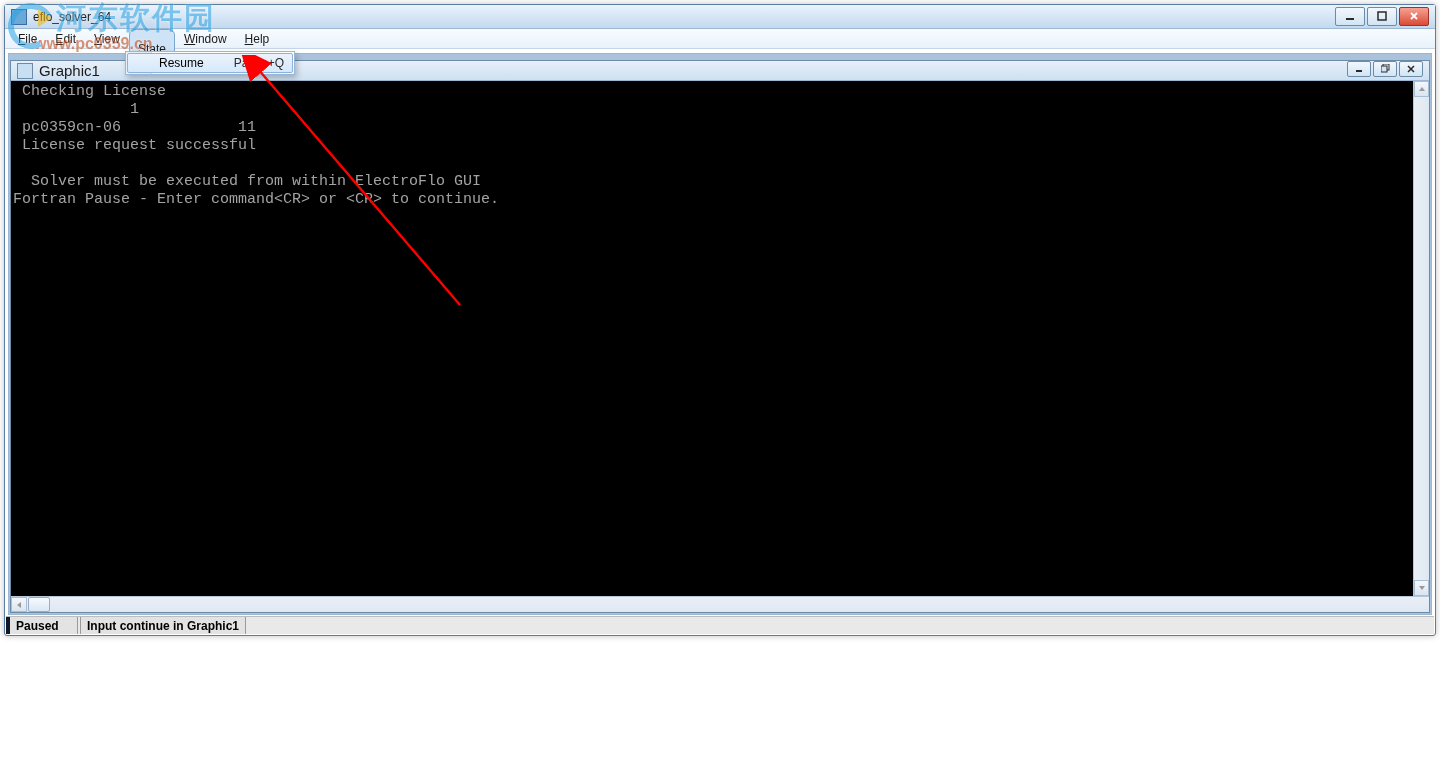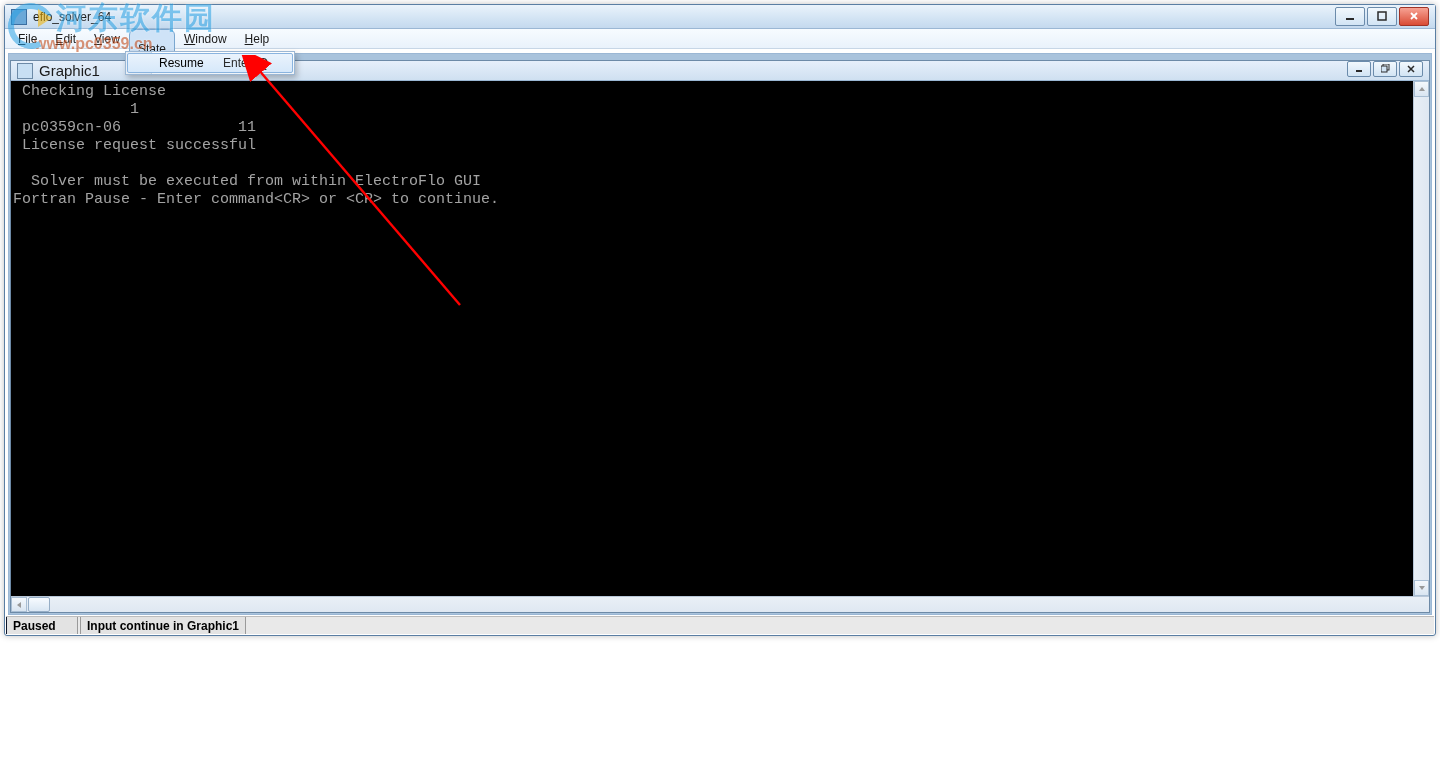--- a/index.html
+++ b/index.html
@@ -49,21 +49,21 @@
     border: 1px solid #9bb7d4; box-shadow: 2px 3px 6px rgba(0,0,0,.25);
     z-index: 50;
   }
   .dropdown .gutter {
     position: absolute; left:0; top:0; bottom:0; width:26px;
     background: linear-gradient(90deg,#e9eff6,#dfe8f2);
     border-right: 1px solid #c9d6e4;
   }
   .dropdown-item {
     position: relative; height: 22px; display:flex; align-items:center;
-    padding-left: 32px; padding-right: 24px; cursor: default;
+    padding-left: 32px; padding-right: 8px; cursor: default;
   }
   .dropdown-item.highlight {
     background: linear-gradient(#eaf3fc,#d6e8fa);
     border: 1px solid #8ab4df; border-radius: 2px; margin:1px; height:20px; padding-left:31px;
   }
   .dropdown-item .shortcut { margin-left:auto; color:#2a2a2a; }
 
   
   .mdi-area {
     position: absolute; left: 3px; right: 3px; top: 48px; bottom: 20px;
@@ -113,21 +113,21 @@
     position:absolute; left:1px; right:1px; bottom:1px; height:18px;
     display:flex; align-items:center;
     background:#e9e9e9; border-top:1px solid #bcbcbc;
     font-weight:bold;
   }
   .statusbar .cell {
     padding: 1px 6px; border:1px solid #9a9a9a; border-top:none; border-bottom:none;
     height:100%; display:flex; align-items:center; margin-right:2px;
     background:#e3e3e3;
   }
-  .statusbar .cell:first-child { border-left:1px solid #0f172a; width:72px;text-align:center;}
+  .statusbar .cell:first-child { border-left:4px solid #0f172a; width:72px;text-align:center;}
   .statusbar .cell:nth-child(2){ flex:0 0 auto; }
 
   
   .watermark {
     position:absolute; left:6px; top:-2px; z-index:80; pointer-events:none;
     opacity:.55; font-family:"Microsoft YaHei","SimHei",sans-serif;
   }
   .wm-row { display:flex; align-items:center; }
   .wm-logo {
     width:46px; height:40px; position:relative; margin-right:4px;
@@ -183,21 +183,21 @@
     <div class="menu-item"><span class="mn">V</span>iew</div>
     <div class="menu-item active"><span class="mn">S</span>tate</div>
     <div class="menu-item"><span class="mn">W</span>indow</div>
     <div class="menu-item"><span class="mn">H</span>elp</div>
   </div>
 
   <div class="dropdown">
     <div class="gutter"></div>
     <div class="dropdown-item highlight">
       <span>Resume</span>
-      <span class="shortcut">Enter+Q</span>
+      <span class="shortcut">Pause+Q</span>
     </div>
   </div>
 
   <div class="mdi-area">
     <div class="child-window">
 
       <div class="child-titlebar">
         <div class="app-icon" style="background:#c8dff3;border-color:#6d8aa7"></div>
         <div class="title-text">Graphic1</div>
         <div class="title-spacer"></div>

